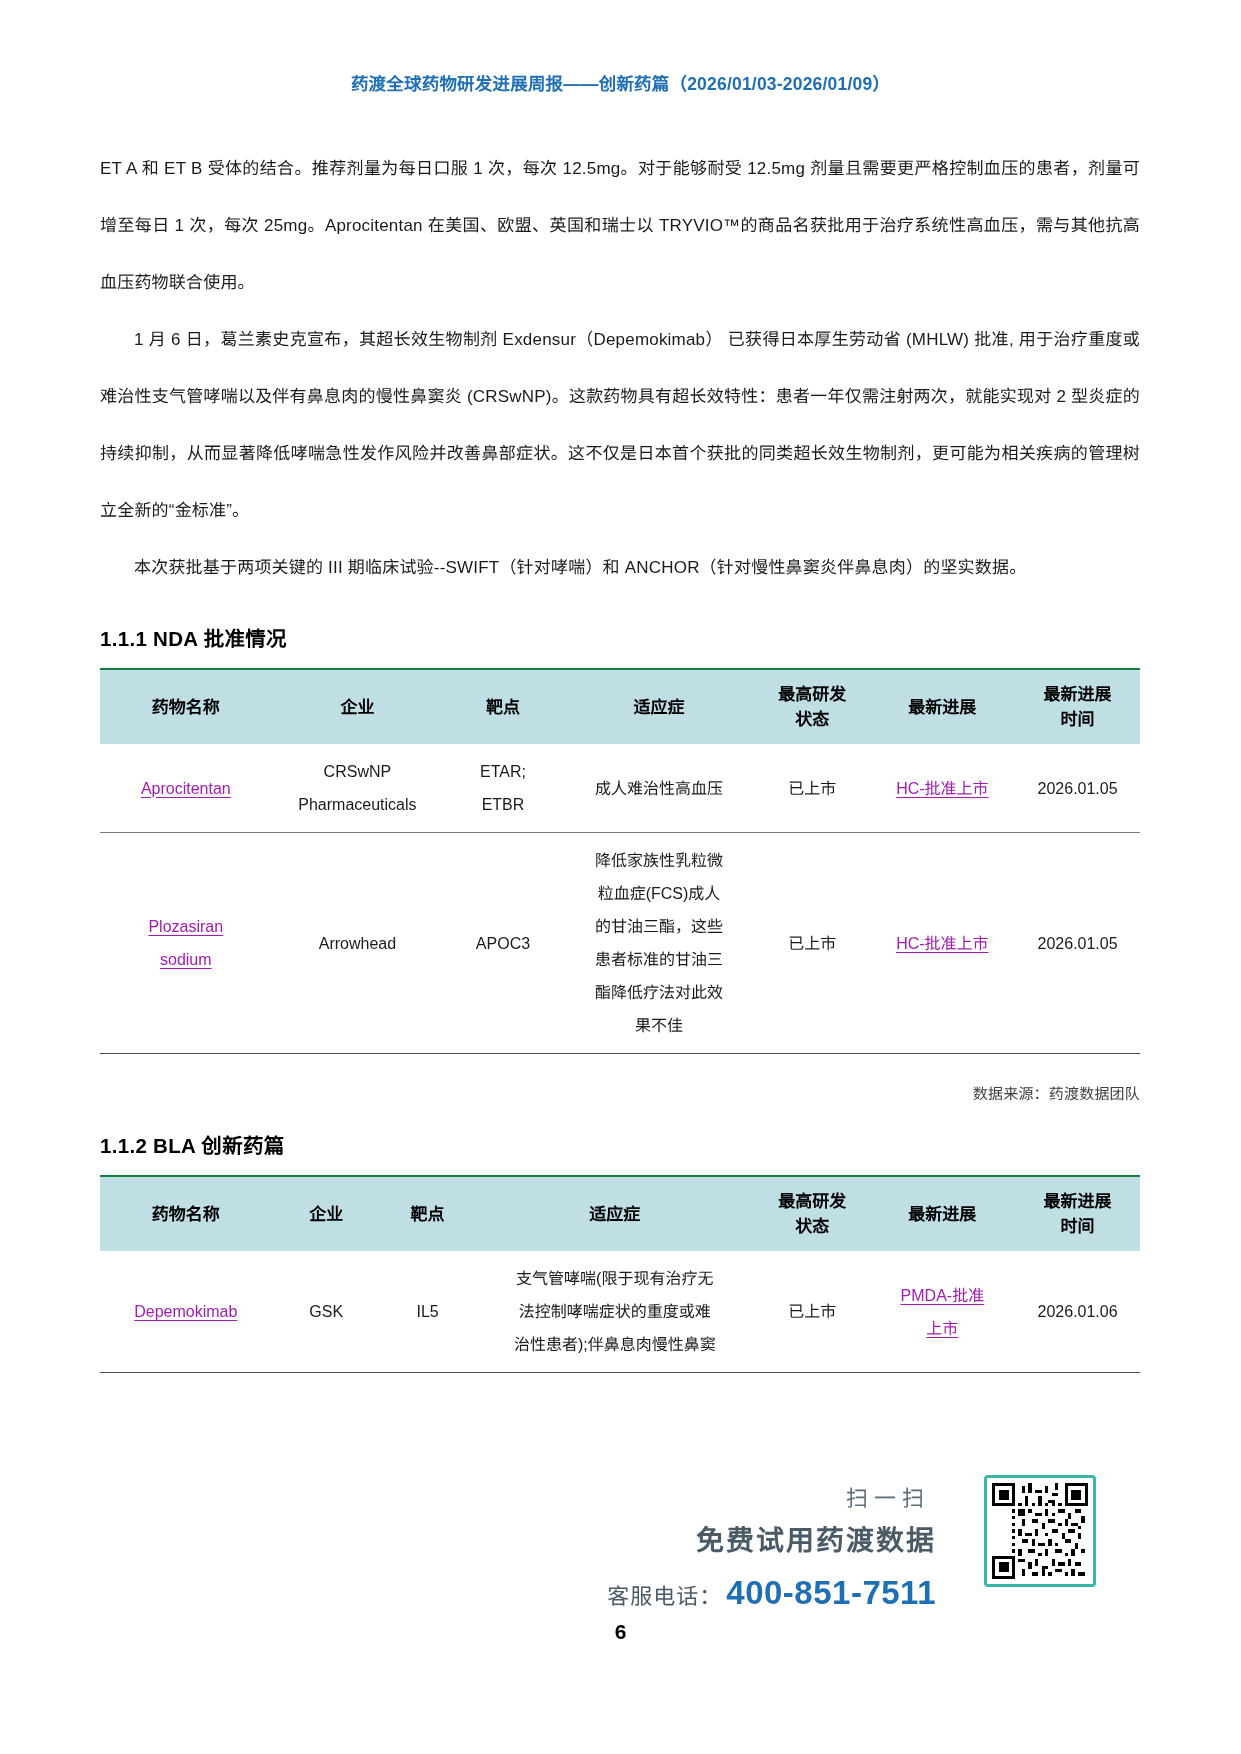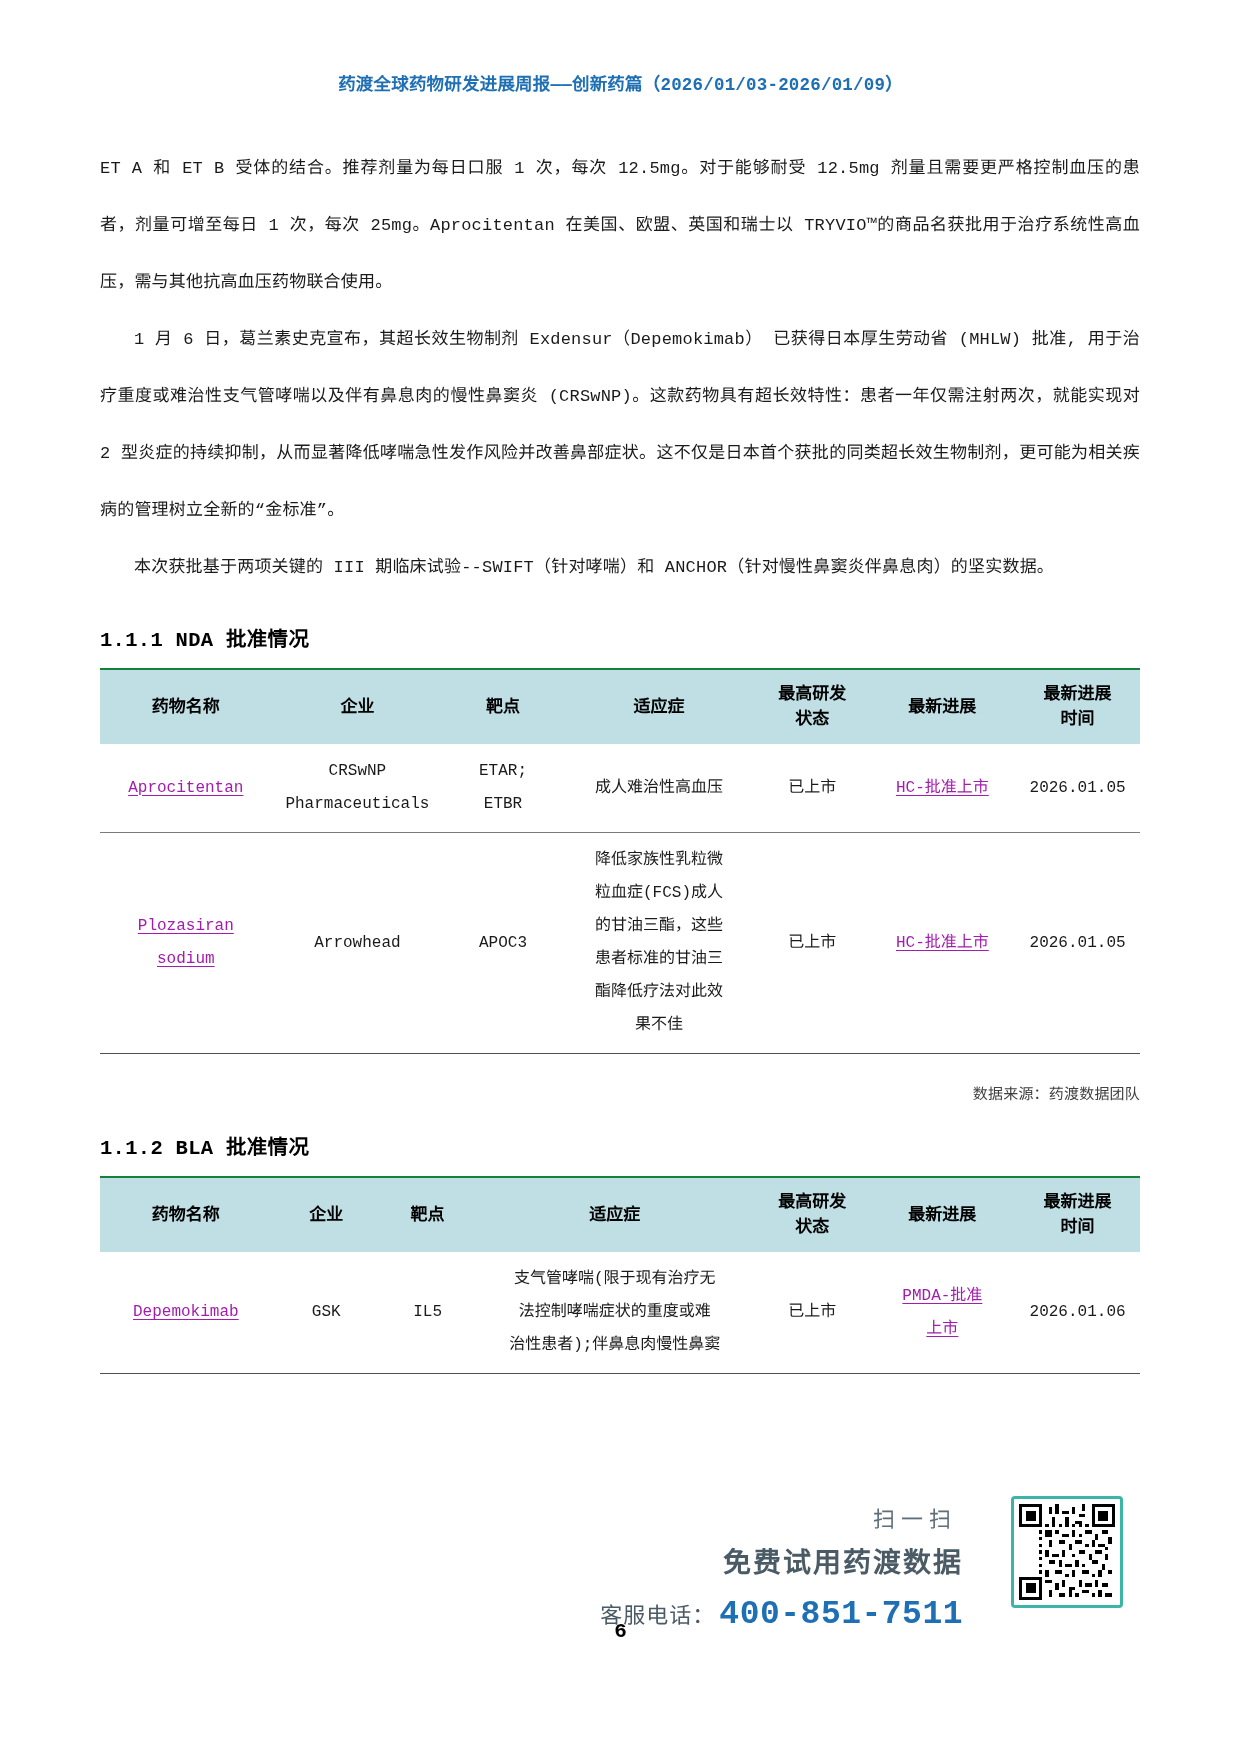--- a/index.html
+++ b/index.html
@@ -12,21 +12,20 @@
     height: 1754px;
     position: relative;
     font-family: "Liberation Sans", "DejaVu Sans", sans-serif;
     color: #000000;
     overflow: hidden;
   }
   .page {
     position: absolute;
     inset: 0;
     padding: 16px;
-    font-family: Liberation Mono, monospace;
   }
 
   
   .doc-header {
     position: absolute;
     top: 70px;
     left: 0;
     width: 1241px;
     text-align: center;
     font-size: 17.5px;
@@ -123,25 +122,24 @@
   .t2 .c4 { width: 27%; }
   .t2 .c5 { width: 11%; }
   .t2 .c6 { width: 14%; }
   .t2 .c7 { width: 12%; }
 
   .cellwrap { line-height: 33px; }
 
   
   .promo {
     position: absolute;
-    left: 603px;
+    left: 576px;
     top: 1480px;
     width: 520px;
     height: 180px;
-    margin-top: 21px;
   }
   .promo-text {
     position: absolute;
     right: 160px;
     top: 0;
     text-align: right;
     width: 340px;
   }
   .promo-l1 {
     font-size: 22px;
@@ -294,21 +292,21 @@
           <td>
             <a class="lnk" href="#">HC-批准上市</a>
           </td>
           <td>2026.01.05</td>
         </tr>
       </tbody>
     </table>
 
     <div class="src-note">数据来源：药渡数据团队</div>
 
-    <h3 class="sec">1.1.2 BLA 批准情况</h3>
+    <h3 class="sec">1.1.2 BLA 创新药篇</h3>
 
     <table class="dt t2">
       <colgroup>
         <col class="c1">
           <col class="c2">
           <col class="c3">
           <col class="c4">
           <col class="c5">
           <col class="c6">
           <col class="c7">

